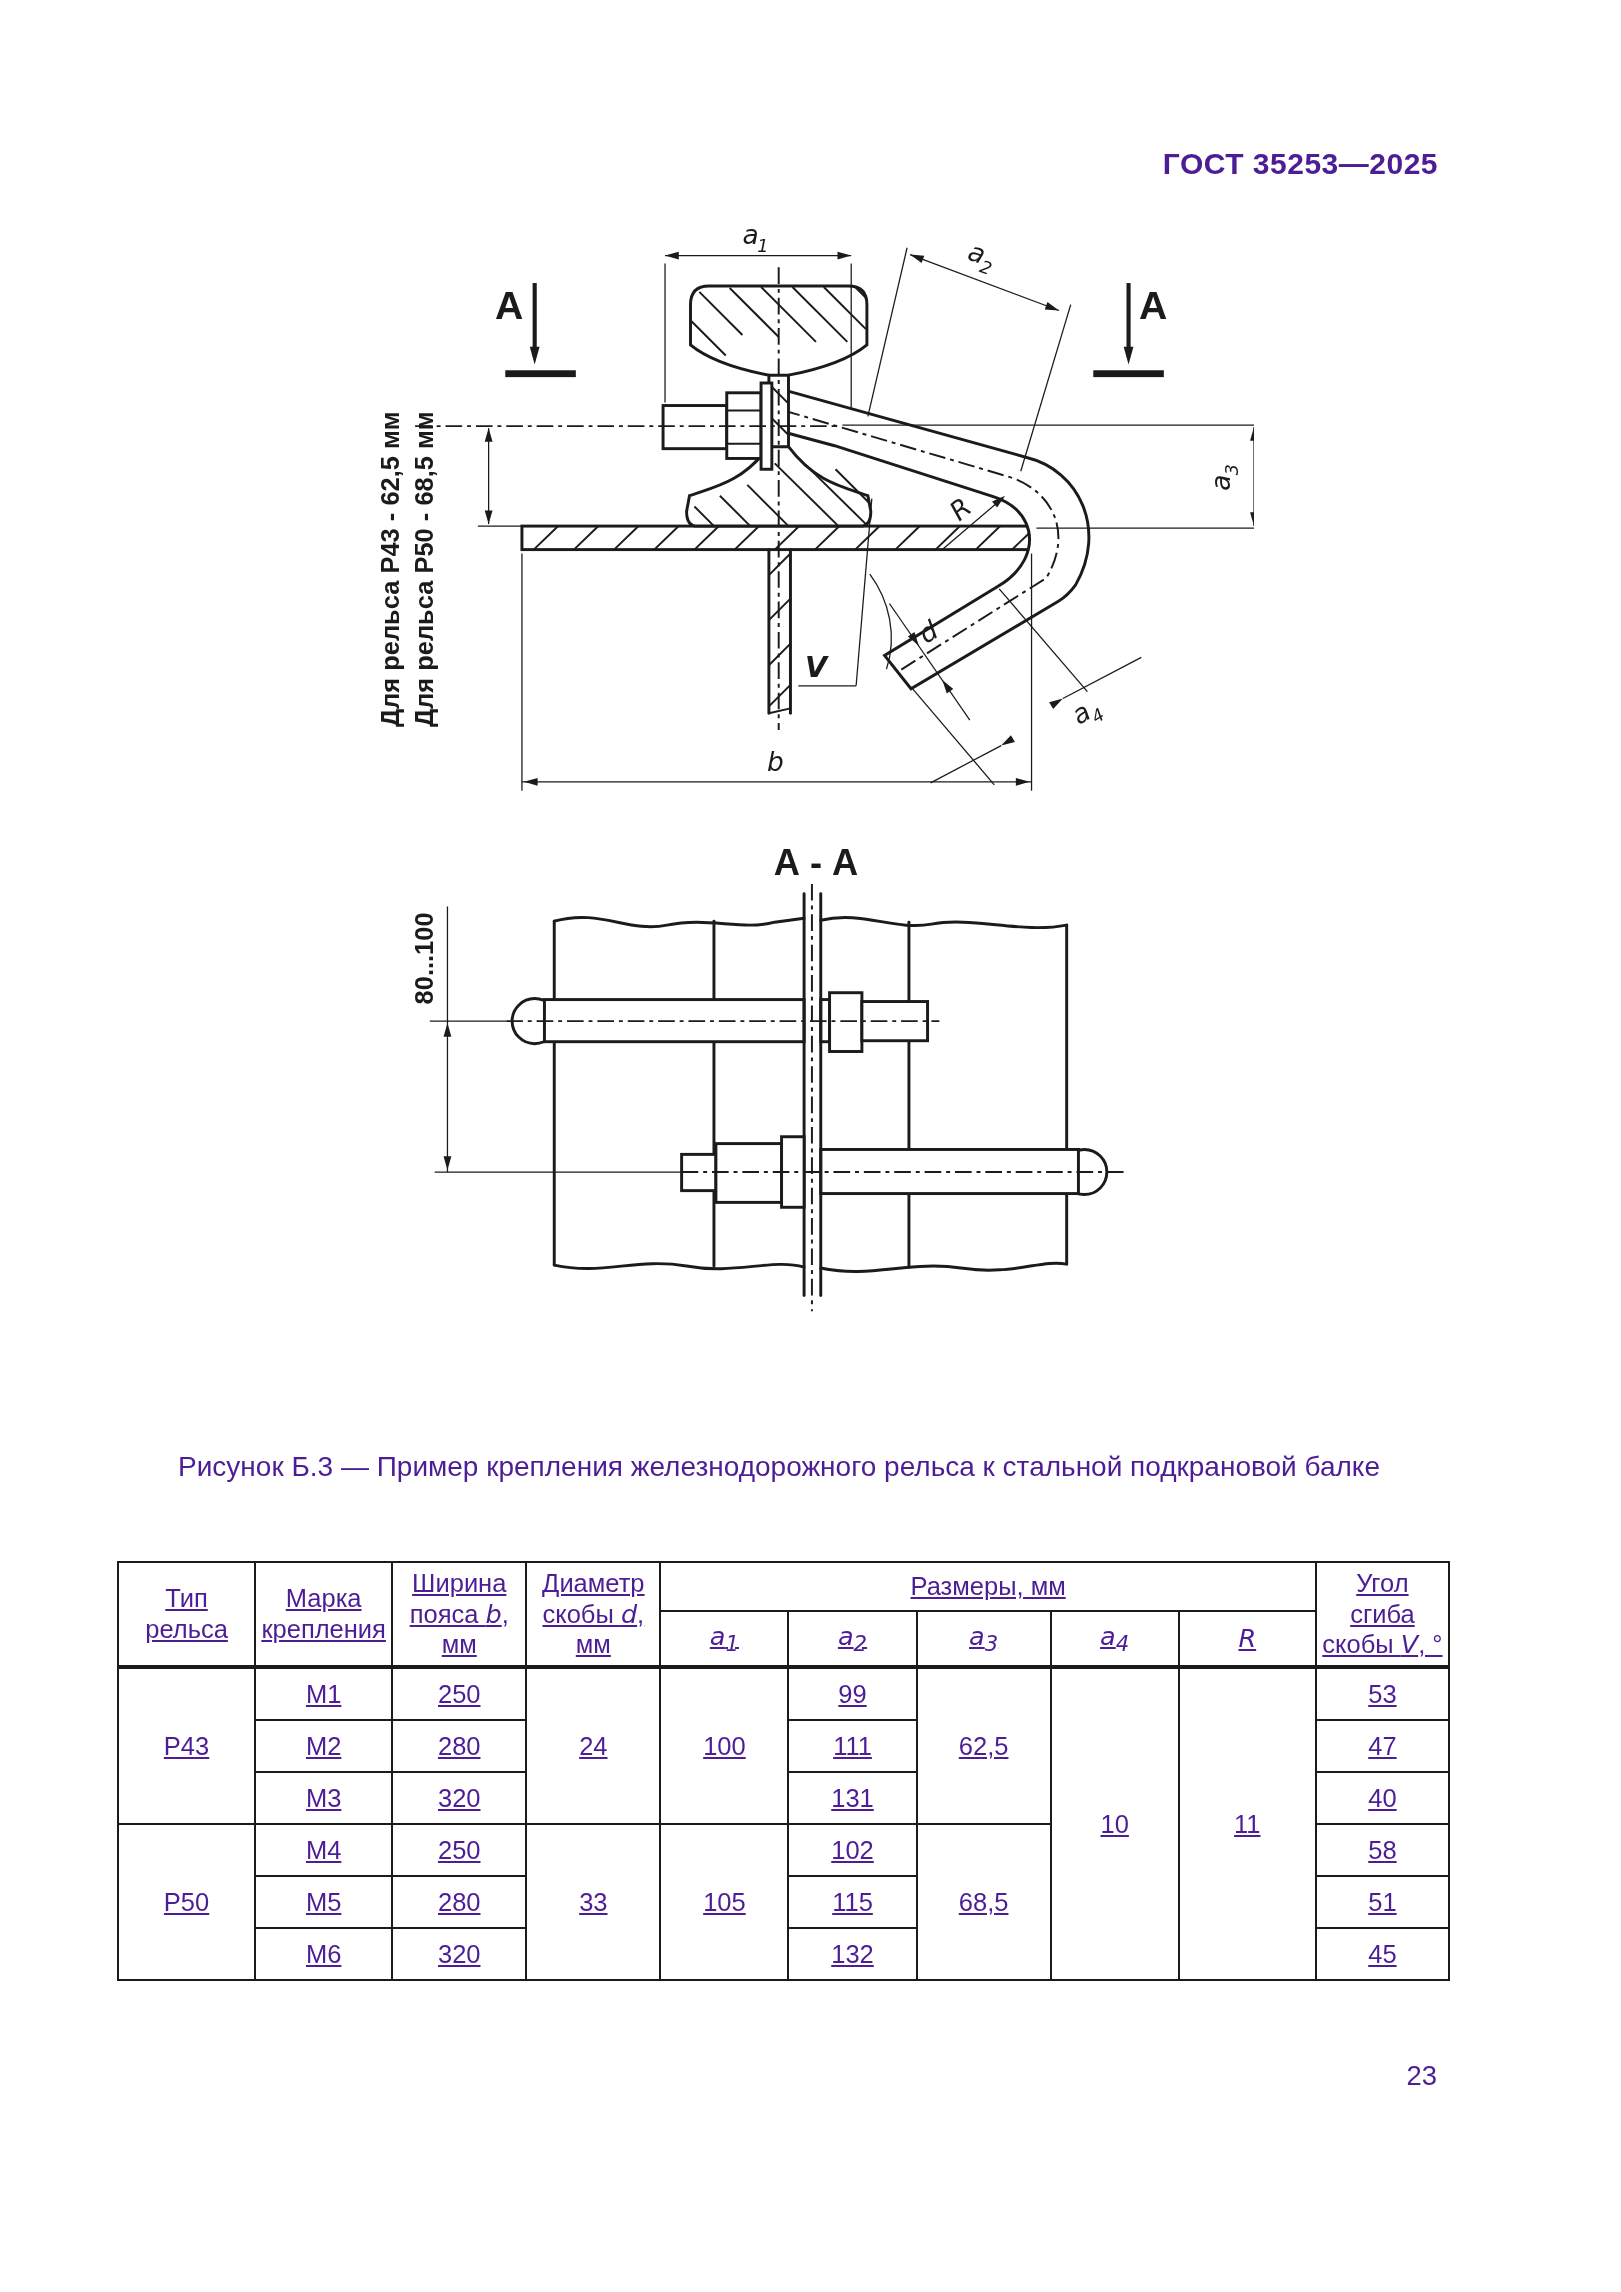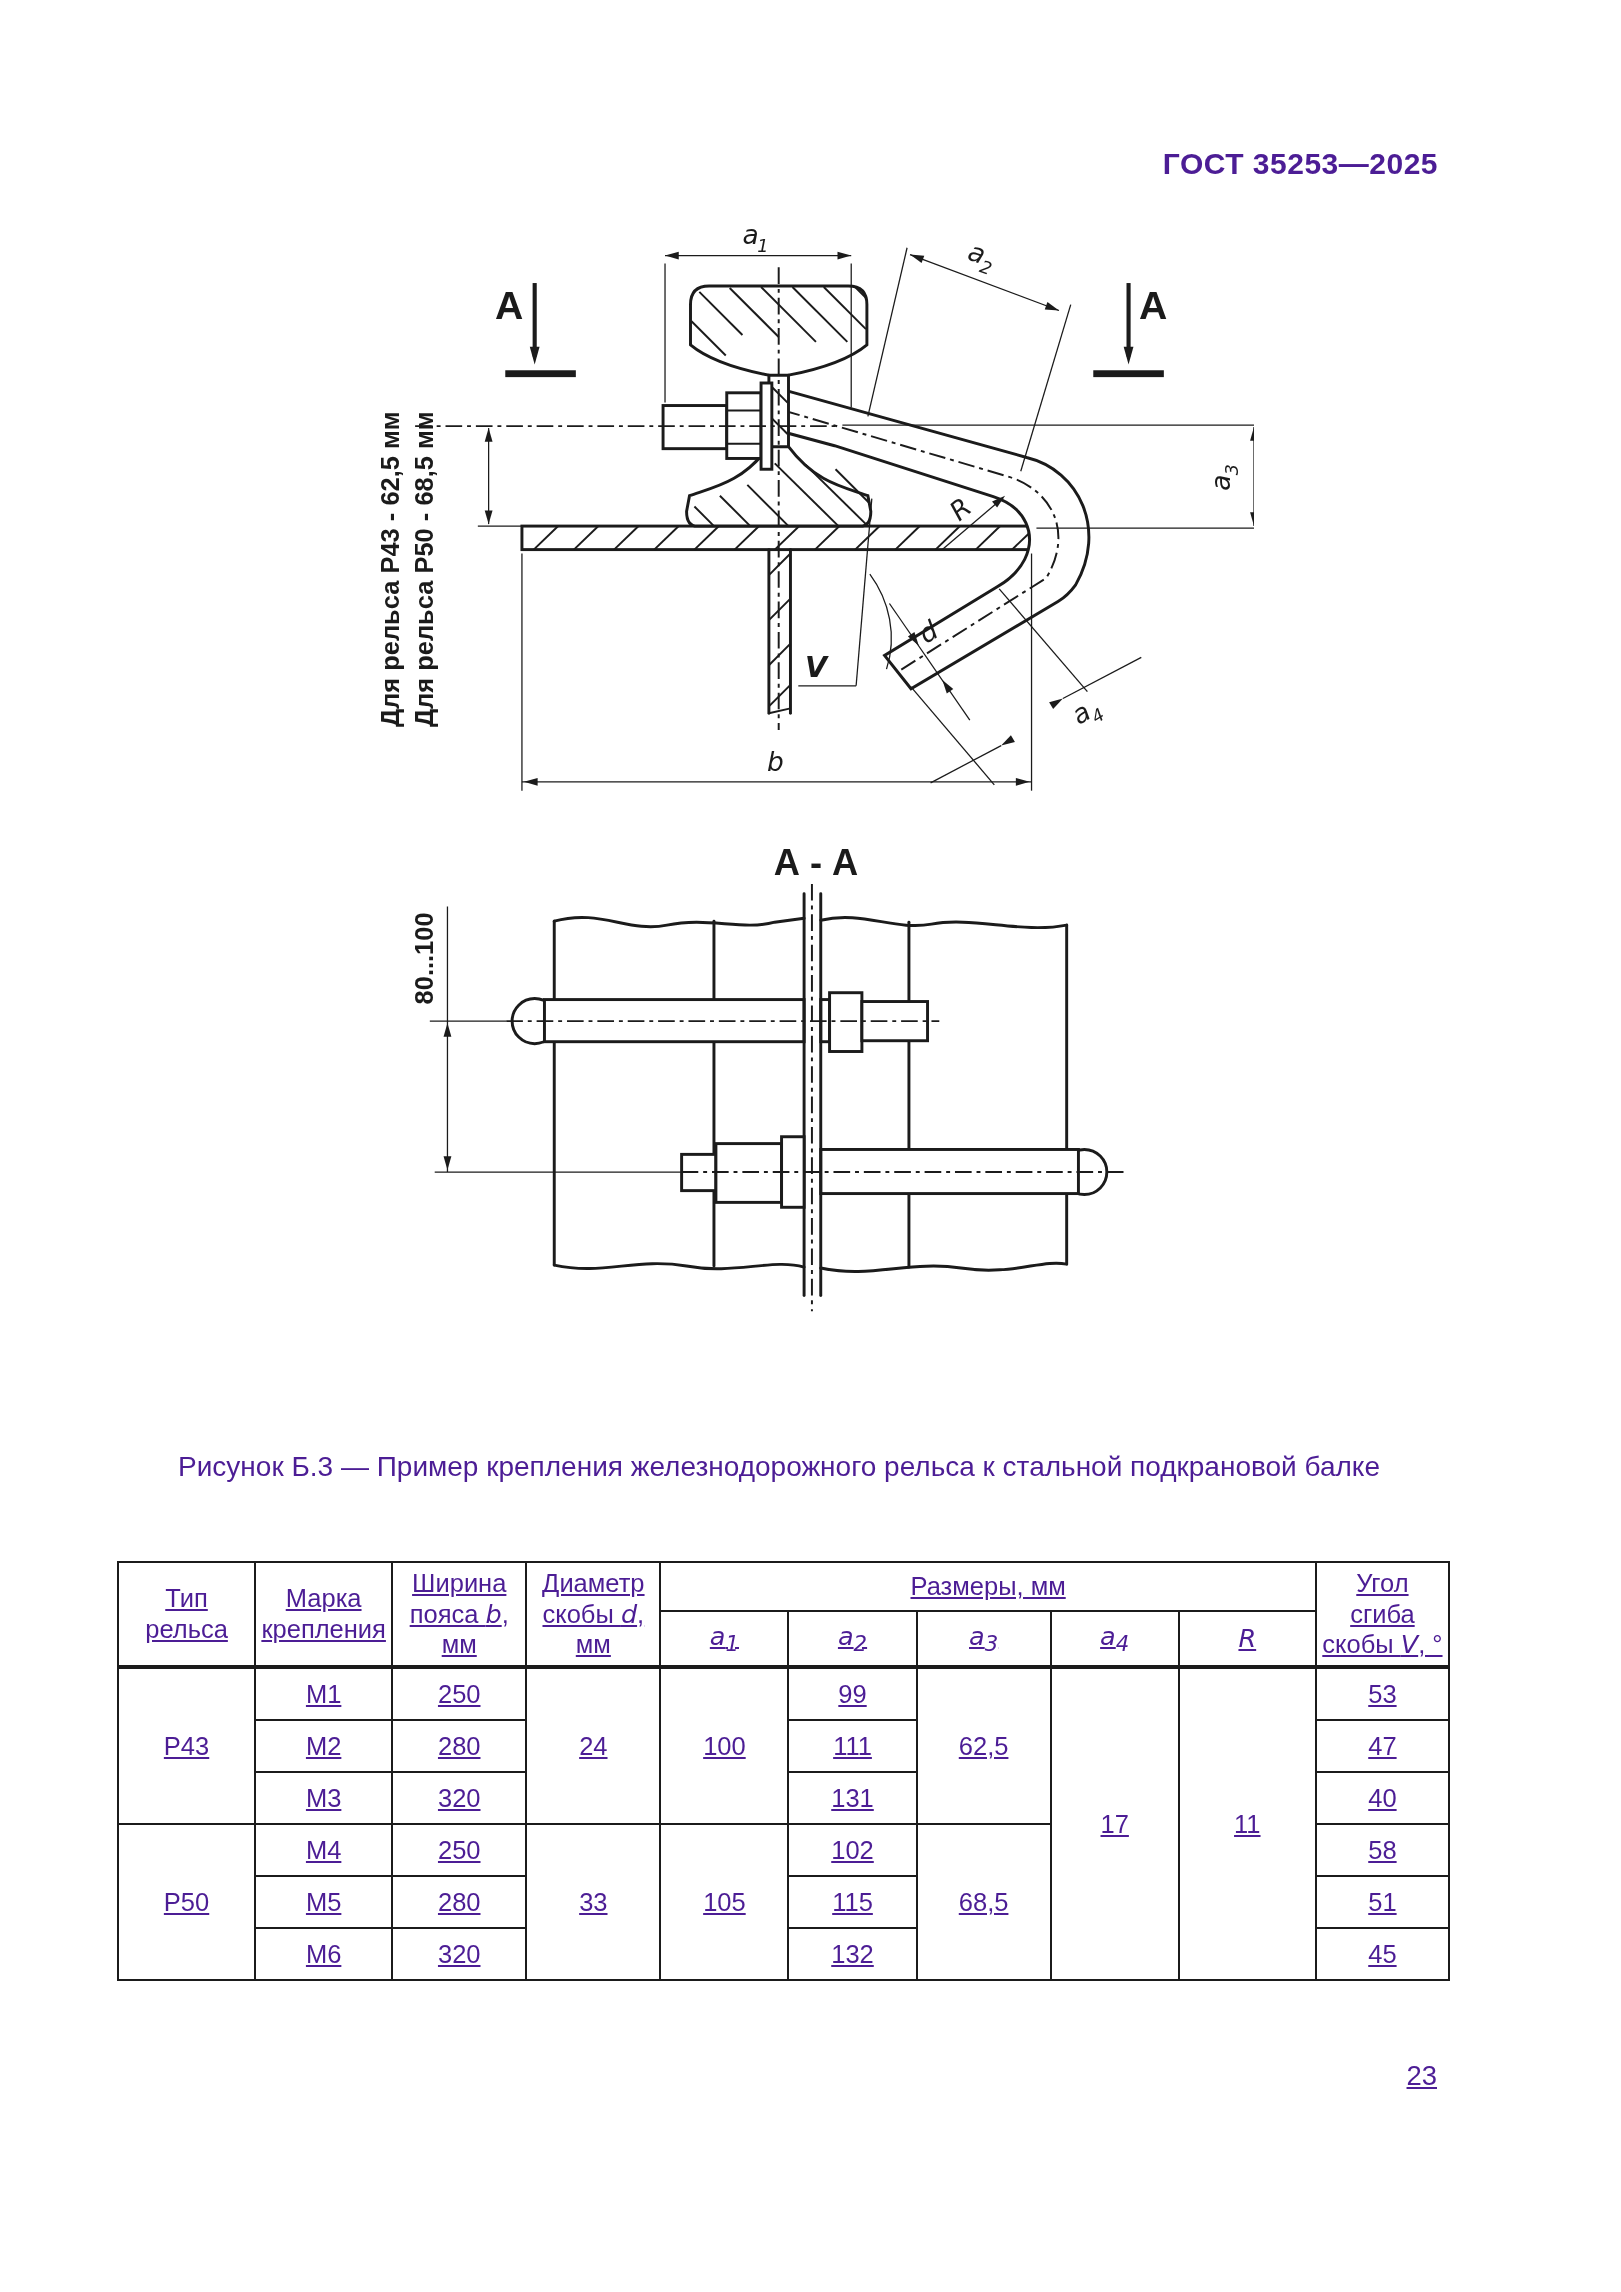--- a/index.html
+++ b/index.html
@@ -30,21 +30,21 @@
   #data-table{top:1561px;left:117px;text-decoration:underline;}
   table{border-collapse:collapse;table-layout:fixed;width:1333px;
     font-size:25.5px;}
   th,td{border:2px solid #1b1b1b;text-align:center;vertical-align:middle;
     padding:2px 3.9px;font-weight:normal;line-height:1.2;}
   table{border:2.9px solid #1b1b1b;}
   tr.subhead th, th.spanboth{border-bottom:4.9px solid #1b1b1b;}
   th.sizes{border-bottom:2.9px solid #1b1b1b;}
   tr.body td{height:46px;}
   tr.gsep td{border-top:2.9px solid #1b1b1b;}
-  #page-number{top:2060px;left:1333px;width:104px;text-align:right;font-size:27.4px;text-decoration:underline;}
+  #page-number{top:2060px;left:1333px;width:104px;text-align:right;font-size:27.4px;}
   .it{font-style:italic;font-family:"DejaVu Sans",sans-serif;}
 </style>
 </head>
 <body>
 
 <div id="page">
 
   <div id="gost-header" class="abs">ГОСТ 35253—2025</div>
 
   <svg class="abs" style="left:372px;top:221px;" width="882" height="667" viewBox="380 225 900 680">
@@ -317,21 +317,21 @@
         <th><span class="it">R</span></th>
       </tr>
       <tr class="body">
         <td rowspan="3">Р43</td>
         <td>М1</td>
         <td>250</td>
         <td rowspan="3">24</td>
         <td rowspan="3">100</td>
         <td>99</td>
         <td rowspan="3">62,5</td>
-        <td rowspan="6">17</td>
+        <td rowspan="6">10</td>
         <td rowspan="6">11</td>
         <td>53</td>
       </tr>
       <tr class="body">
         <td>М2</td>
         <td>280</td>
         <td>111</td>
         <td>47</td>
       </tr>
       <tr class="body">

